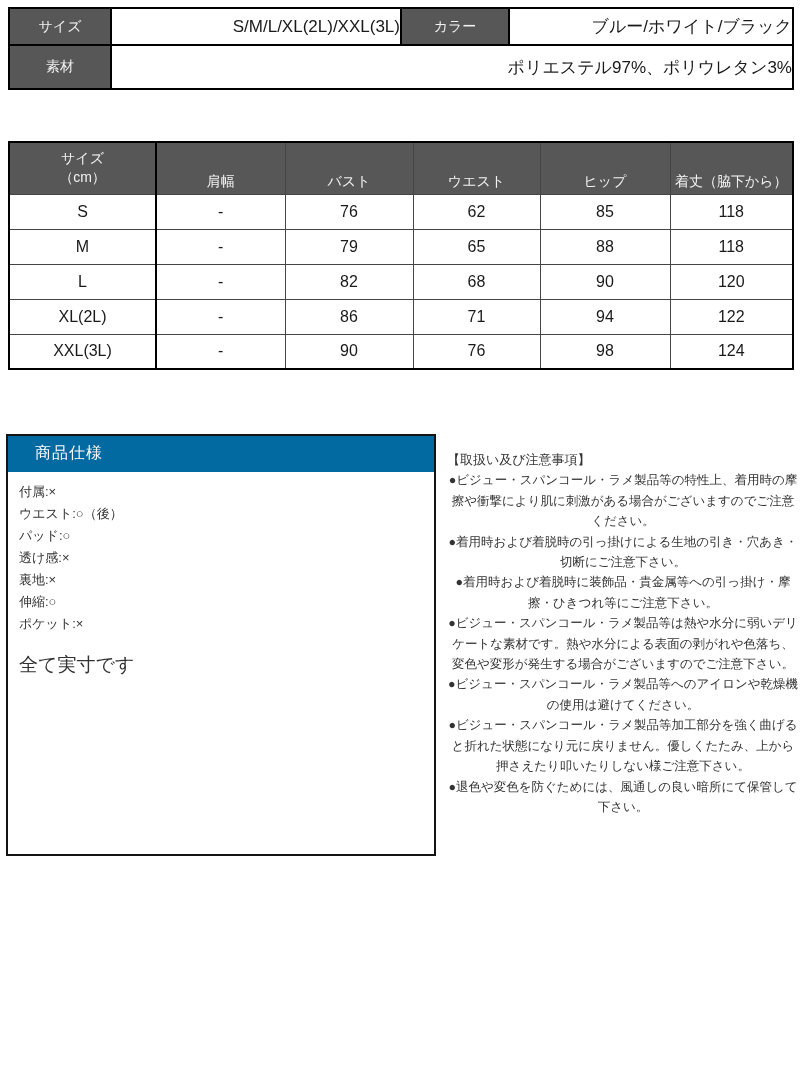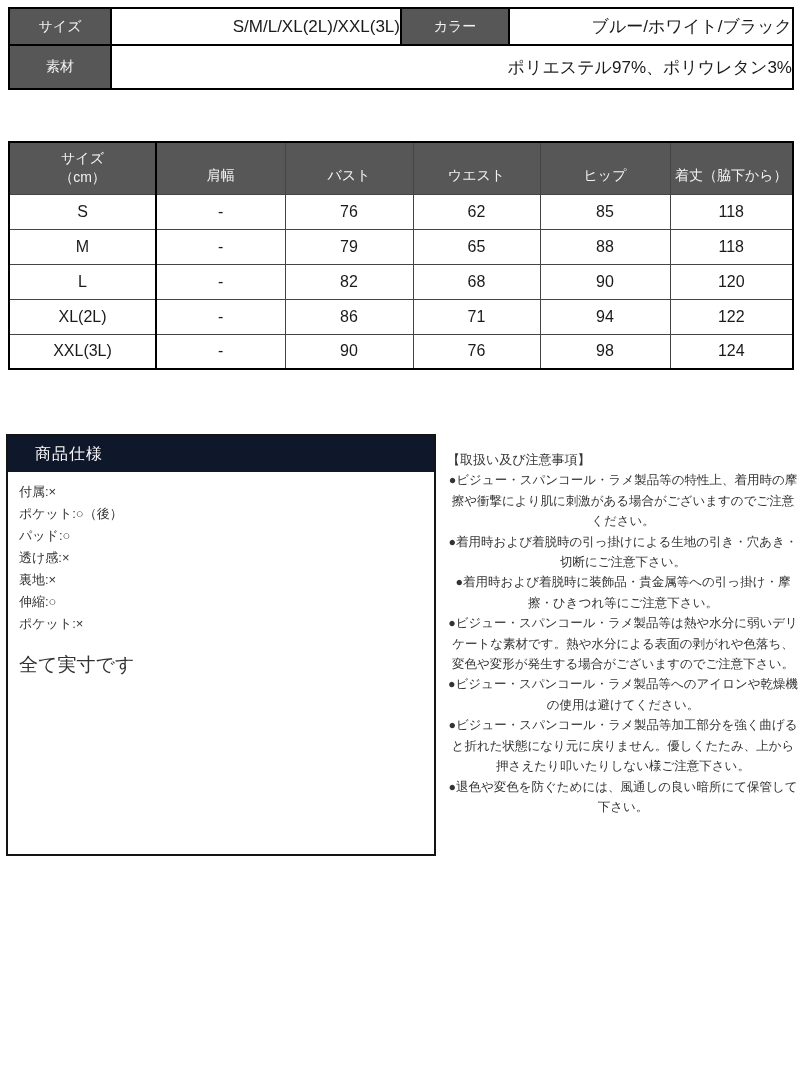--- a/index.html
+++ b/index.html
@@ -35,21 +35,21 @@
   .size-table { width: 784px; margin-top: 51px; }
   .size-table th, .size-table td { border: 1px solid #444444; }
   .size-table { border: 2px solid #000000; }
   .size-table th {
     background: #575757;
     color: #f2f2f2;
     font-weight: normal;
     font-size: 14px;
     text-align: center;
   }
-  .size-table thead th { height: 52px; vertical-align: bottom; padding-bottom: 9px; }
+  .size-table thead th { height: 52px; vertical-align: bottom; padding-bottom: 3px; }
   .size-table thead th.first { vertical-align: middle; padding-bottom: 0; }
   .size-table td {
     height: 35px;
     text-align: center;
     font-size: 16px;
     color: #1a1a1a;
     background: #ffffff;
   }
   .size-table .col-size { border-right: 2px solid #000000; }
   .size-hdr-line { line-height: 19px; }
@@ -59,26 +59,27 @@
 
   .spec-box {
     width: 430px;
     height: 422px;
     border: 2px solid #141414;
     background: #ffffff;
     flex: none;
   }
   .spec-box-header {
     height: 36px;
-    background: #0f172a;
+    background: #0369a1;
     color: #fafafa;
     font-size: 16px;
     line-height: 36px;
     padding-left: 27px;
     letter-spacing: 1px;
+    font-family: Liberation Mono, monospace;
   }
   .spec-box-body { padding: 9px 20px 0 11px; }
   .spec-item { font-size: 13px; line-height: 22px; color: #333333; }
   .spec-footnote { font-size: 19px; line-height: 22px; color: #333333; margin-top: 19px; }
 
   .care {
     width: 352px;
     margin-left: 11px;
     padding-top: 16px;
     flex: none;
@@ -175,21 +176,21 @@
     </tr>
   </tbody>
 </table>
 
 <div class="bottom">
 
   <div class="spec-box">
     <div class="spec-box-header">商品仕様</div>
     <div class="spec-box-body">
       <div class="spec-item">付属:×</div>
-      <div class="spec-item">ポケット:○（後）</div>
+      <div class="spec-item">ウエスト:○（後）</div>
       <div class="spec-item">パッド:○</div>
       <div class="spec-item">透け感:×</div>
       <div class="spec-item">裏地:×</div>
       <div class="spec-item">伸縮:○</div>
       <div class="spec-item">ポケット:×</div>
       <div class="spec-footnote">全て実寸です</div>
     </div>
   </div>
 
   <div class="care">

